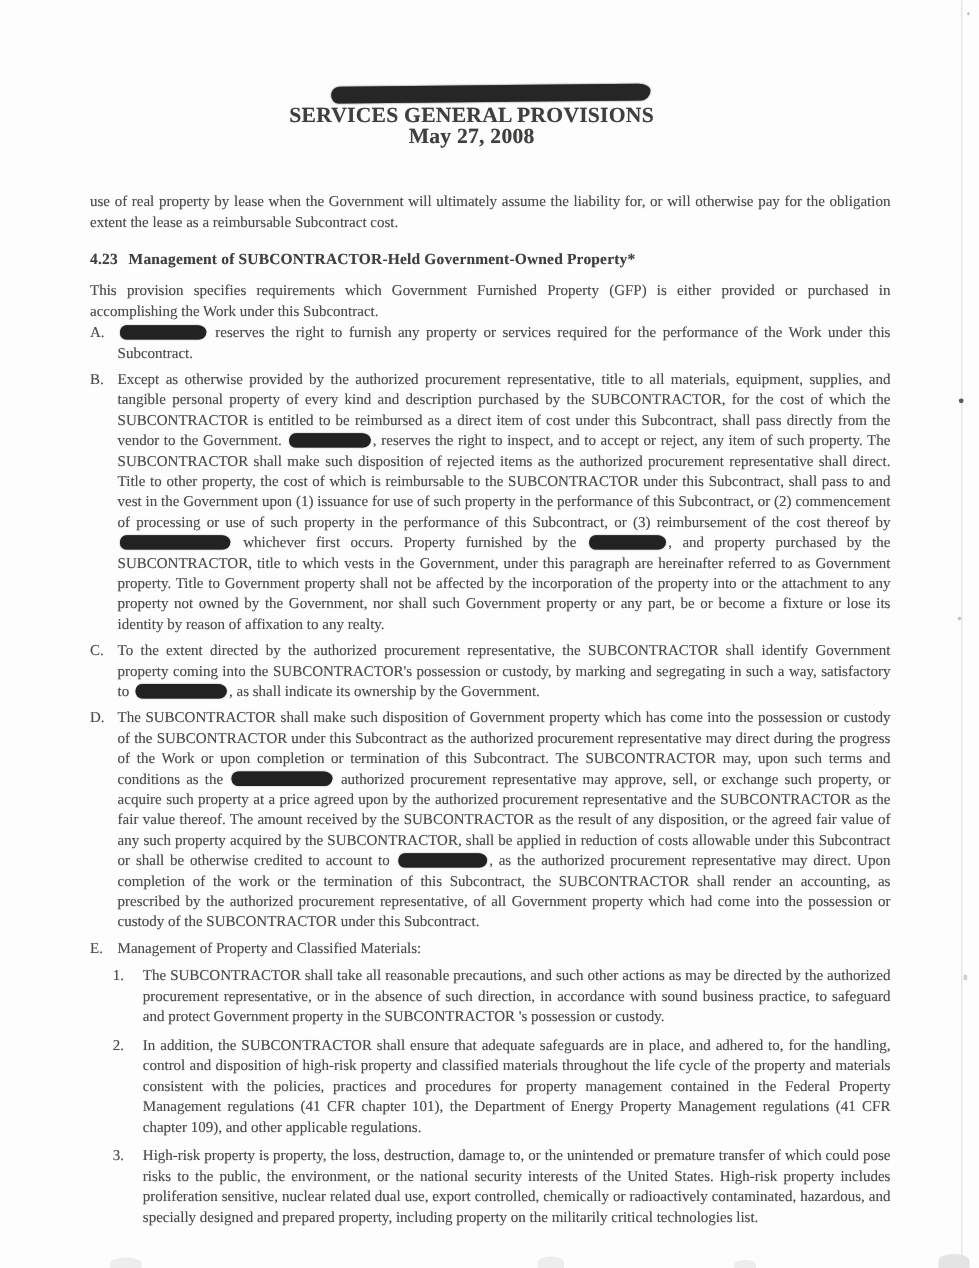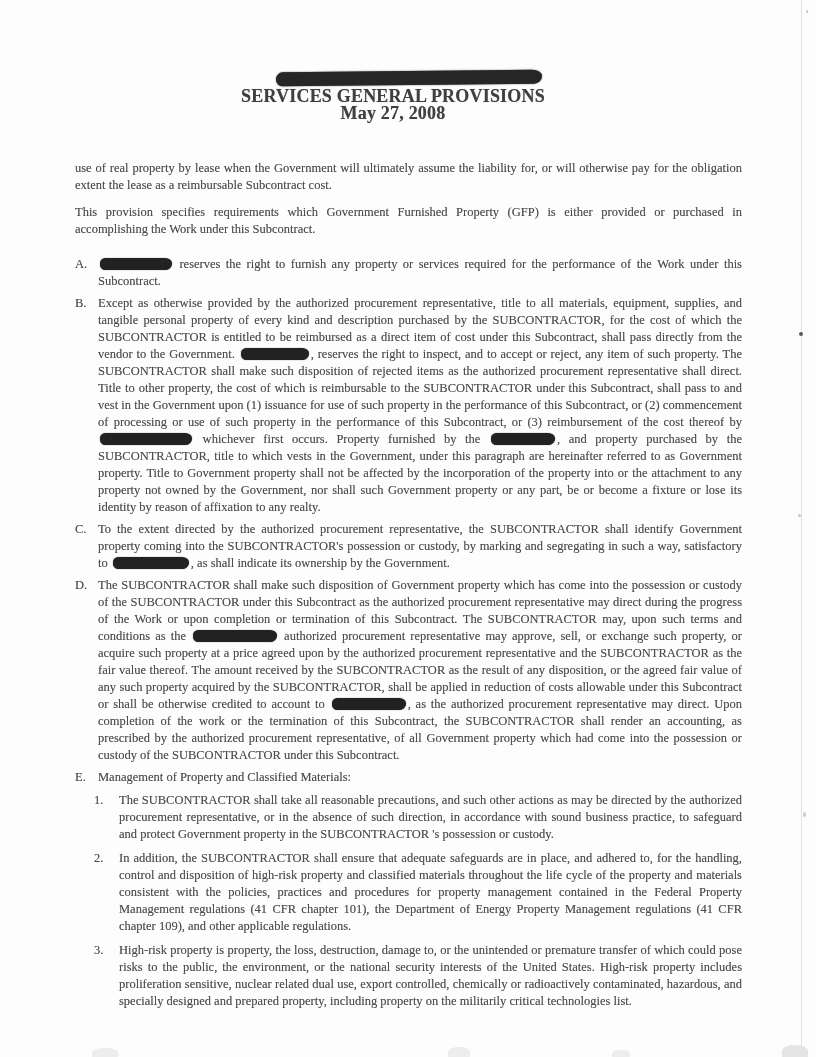--- a/index.html
+++ b/index.html
@@ -45,21 +45,21 @@
   }
   .para { text-align:justify; margin:0 0 10px 0; }
   .section-heading {
     font-size:12.9px;
     font-weight:bold;
     color:#403f3d;
     margin:14px 0 9px 0;
     letter-spacing:0.15px;
   }
   .section-heading .num { margin-right:9px; }
-  .lead { margin-bottom:18px; }
+  .lead { margin-bottom:1px; }
 
   .clause { display:flex; margin-bottom:5px; }
   .clause-label { flex:none; width:23px; }
   .clause-body { flex:1; text-align:justify; }
   .sub-block { margin-left:19px; margin-top:6px; }
   .sub-block .clause { margin-bottom:7px; }
   .sub-block .clause-label { width:25px; }
 
   .redact {
     display:inline-block;
@@ -92,20 +92,23 @@
 
     <div class="doc-header">
       <div class="header-redaction"></div>
       <div class="h-line">SERVICES GENERAL PROVISIONS</div>
       <div class="h-line">May 27, 2008</div>
     </div>
 
     <div class="content">
       <p class="para">use of real property by lease when the Government will ultimately assume the liability for, or will otherwise pay for the obligation extent the lease as a reimbursable Subcontract cost.</p>
 
+      <div class="section-heading">
+        <span class="num">4.23</span><span>Management of SUBCONTRACTOR-Held Government-Owned Property*</span>
+      </div>
 
       <p class="para lead">This provision specifies requirements which Government Furnished Property (GFP) is either provided or purchased in accomplishing the Work under this Subcontract.</p>
 
       <div id="clauses">
           <div class="clause">
             <span class="clause-label">A.</span>
             <div class="clause-body"><span class="redact" style="width: 72px; background: rgb(34, 34, 34);"></span><span> reserves the right to furnish any property or services required for the performance of the Work under this Subcontract.</span></div>
           </div>
           <div class="clause">
             <span class="clause-label">B.</span>

